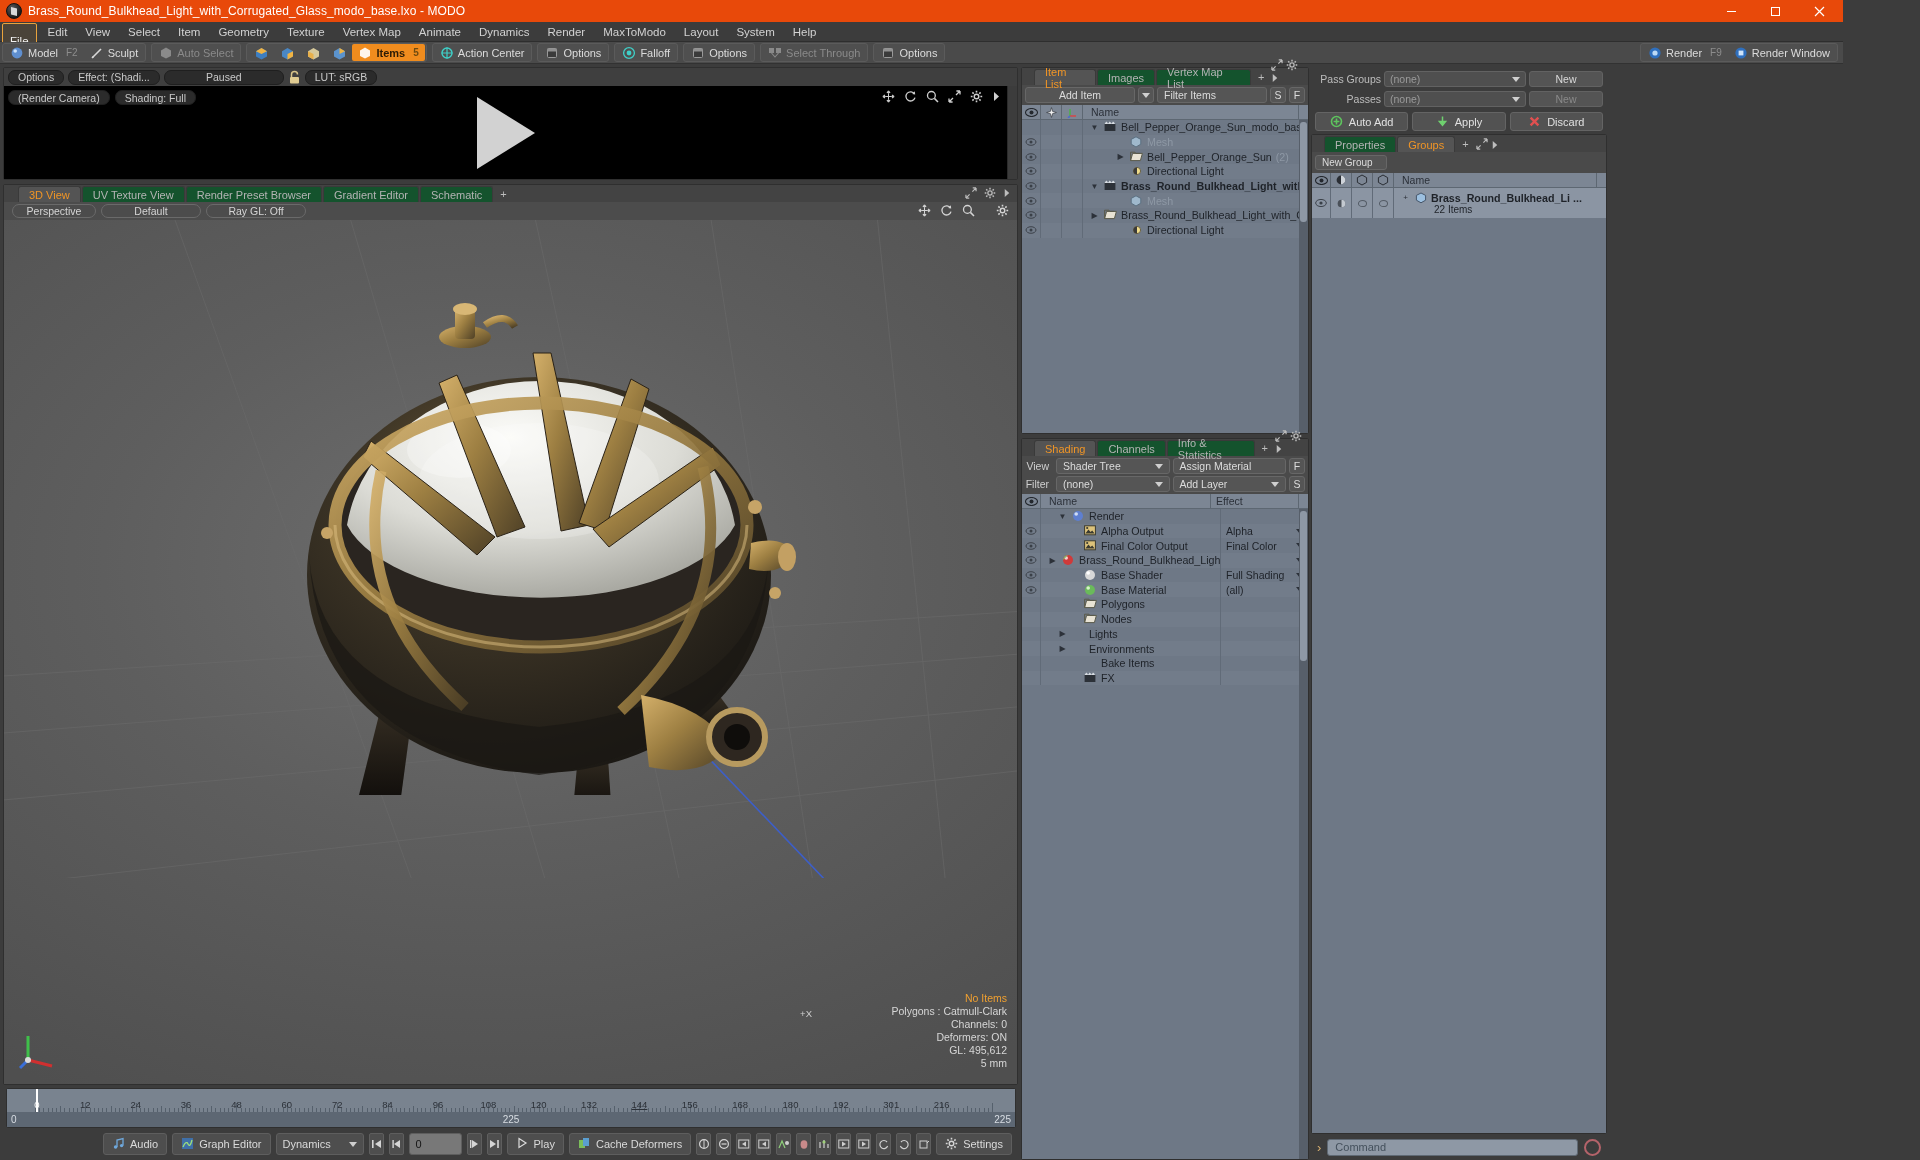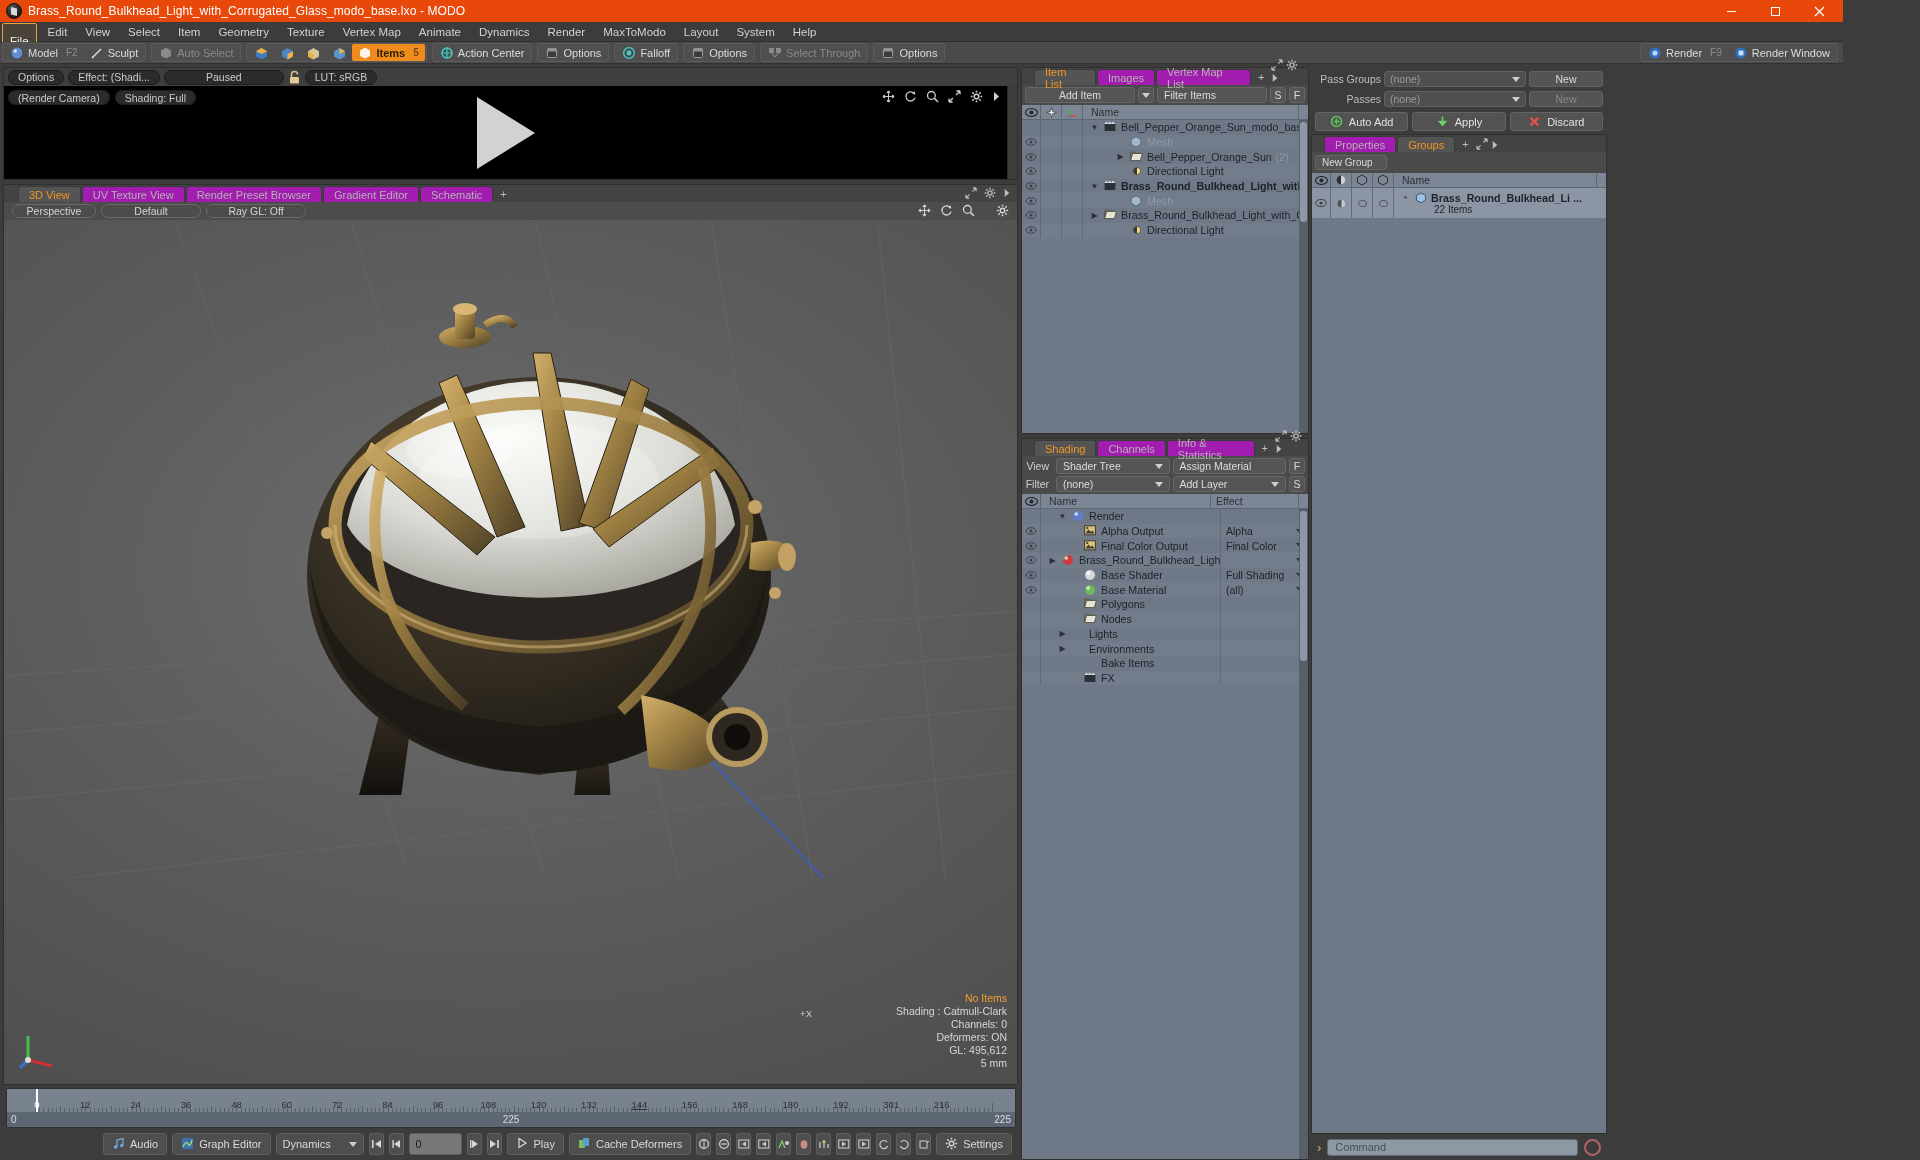--- a/index.html
+++ b/index.html
@@ -98,21 +98,21 @@
     border-bottom: 36px solid transparent;
   }
   .prev-strip { width: 10px; background: #3c3c3c; border-left: 1px solid #2b2b2b; }
 
   
   .vp-pane { flex: 1; display: flex; flex-direction: column; min-height: 0;
              border: 1px solid #2f2f2f; border-radius: 2px; background: #484848; }
   .tabrow { height: 17px; display: flex; align-items: flex-end; background: #434343; padding-left: 14px; position: relative;}
   .tab {
     height: 16px; padding: 0 10px; font-size: 11px; color: #b4b4b4; display: flex; align-items: center;
-    background: #a21caf; border: 1px solid #3a3a3a; border-bottom: none;
+    background: #14532d; border: 1px solid #3a3a3a; border-bottom: none;
     border-radius: 3px 3px 0 0; margin-right: 1px;
   }
   .tab.sel { color: #f09526; background: #545454; }
   .tab.plus { padding: 0 6px; background: transparent; border: none; color: #bdbdbd; }
   .tabrow .tab-icons { position: absolute; right: 6px; bottom: 1px; display: flex; gap: 7px; align-items:center;}
   .vp-toolrow { height: 18px; display: flex; align-items: center; gap: 5px; padding: 1px 8px; background: #4c4c4c; }
   .vpill {
     height: 14px; padding: 0 10px; border-radius: 7px; background: #4c4c4c;
     border: 1px solid #6a6a6a; color: #d5d5d5; font-size: 10.5px;
     display: flex; align-items: center; justify-content: center; white-space: nowrap;
@@ -656,21 +656,21 @@
               <path d="M352 420 q64 12 88 50 q-22 34 -80 22 Z" fill="url(#brassG)"></path>
               <ellipse cx="448" cy="462" rx="28" ry="27" fill="#2e2720" stroke="#b79a5f" stroke-width="6"></ellipse>
               <ellipse cx="448" cy="462" rx="13" ry="13" fill="#0f0d0b"></ellipse>
             </g>
           </svg>
 
           <div class="vp-axis-label" style="right:205px;bottom:65px;">+X</div>
 
           <div class="vp-stats">
             <div class="hl">No Items</div>
-            <div>Shading : Catmull-Clark</div>
+            <div>Polygons : Catmull-Clark</div>
             <div>Channels: 0</div>
             <div>Deformers: ON</div>
             <div>GL: 495,612</div>
             <div>5 mm</div>
           </div>
 
           <svg class="gizmo" viewBox="0 0 44 44">
             <path d="M10 34 L10 10" stroke="#3fc04a" stroke-width="3"></path>
             <path d="M10 34 L34 40" stroke="#d03030" stroke-width="3"></path>
             <path d="M10 34 L2 42" stroke="#3a6fd8" stroke-width="3"></path>

